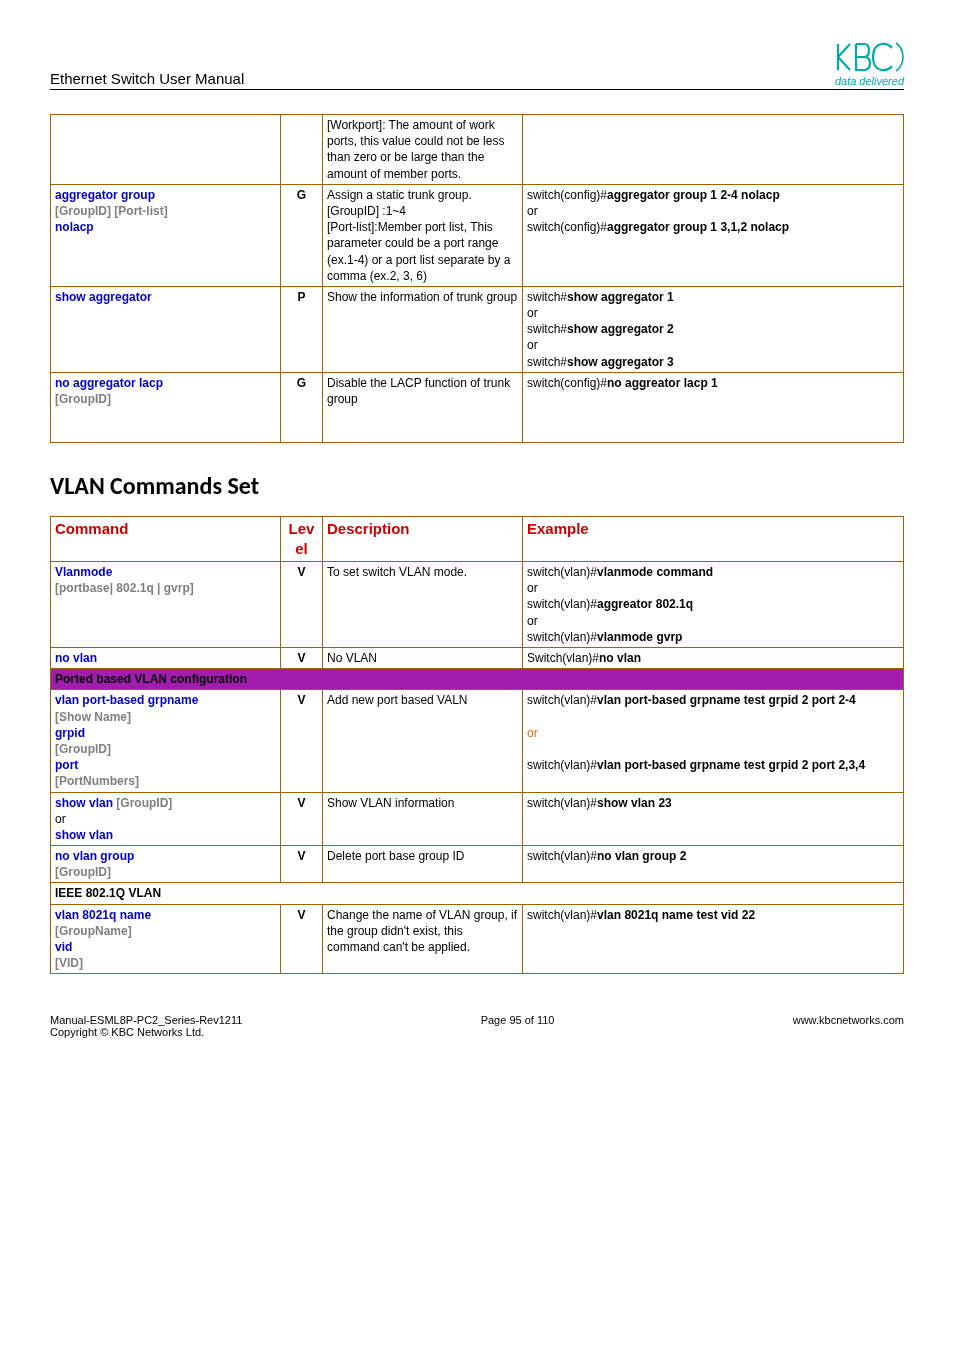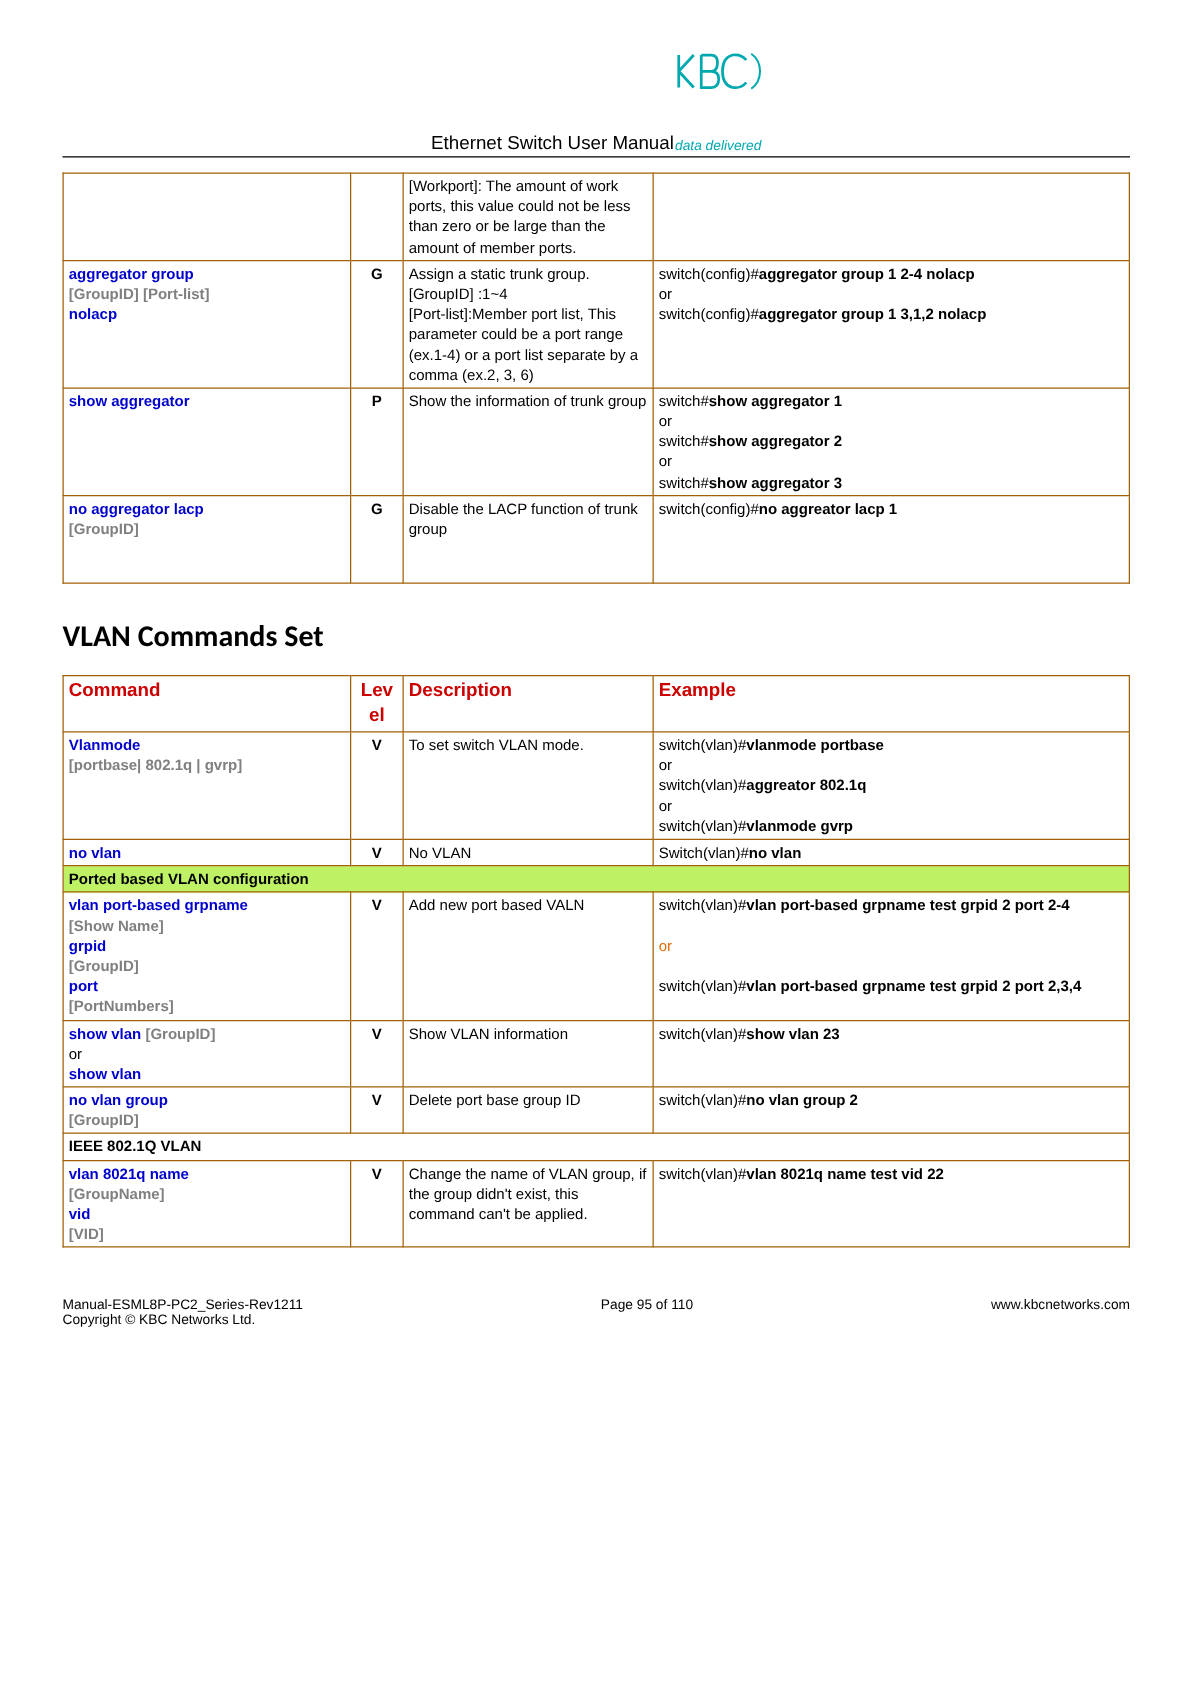--- a/index.html
+++ b/index.html
@@ -7,36 +7,35 @@
     font-size: 12px;
     color: #000;
     margin: 0;
     padding: 40px 50px;
     width: 954px;
     box-sizing: border-box;
     background: #fff;
   }
   .header-row {
     display: flex;
-    justify-content: center;
+    justify-content: space-between;
     align-items: flex-end;
     border-bottom: 1px solid #000;
     padding-bottom: 2px;
-    margin-bottom: 12px;
+    margin-bottom: 24px;
   }
   .header-title {
     font-family: "Comic Sans MS", cursive, sans-serif;
     font-size: 15px;
   }
   .logo-block {
     display: flex;
     flex-direction: column;
     align-items: flex-end;
     line-height: 1;
-    gap: 36px;
   }
   .logo-svg {
     margin-bottom: 2px;
   }
   .logo-tag {
     font-style: italic;
     font-size: 11px;
     color: #00a8b0;
   }
   table.cmd {
@@ -68,21 +67,21 @@
   .orange { color: #e36c0a; }
   .bold { font-weight: bold; }
   h2.section {
     font-family: Calibri, Arial, sans-serif;
     font-size: 24px;
     font-weight: bold;
     margin: 28px 0 16px 0;
   }
   td.full-header {
     font-weight: bold;
-    background: #bef264;
+    background: #a21caf;
   }
   td.full-header-center {
     font-weight: bold;
     text-align: left;
   }
   .hdr-lbl {
     font-size: 15px;
     font-weight: bold;
   }
   .footer {
@@ -158,21 +157,21 @@
     <tr>
       <th><span class="red hdr-lbl">Command</span></th>
       <th style="text-align:center"><span class="red hdr-lbl">Level</span></th>
       <th><span class="red hdr-lbl">Description</span></th>
       <th><span class="red hdr-lbl">Example</span></th>
     </tr>
       <tr>
         <td><span class="blue bold">Vlanmode</span><br><span class="gray bold">[portbase| 802.1q | gvrp]</span></td>
         <td class="lvl">V</td>
         <td>To set switch VLAN mode.</td>
-        <td><span>switch(vlan)#</span><span class="bold">vlanmode portbase</span><br><span>or</span><br><span>switch(vlan)#</span><span class="bold">aggreator 802.1q</span><br><span>or</span><br><span>switch(vlan)#</span><span class="bold">vlanmode gvrp</span></td>
+        <td><span>switch(vlan)#</span><span class="bold">vlanmode command</span><br><span>or</span><br><span>switch(vlan)#</span><span class="bold">aggreator 802.1q</span><br><span>or</span><br><span>switch(vlan)#</span><span class="bold">vlanmode gvrp</span></td>
       </tr>
       <tr>
         <td><span class="blue bold">no vlan</span></td>
         <td class="lvl">V</td>
         <td>No VLAN</td>
         <td><span>Switch(vlan)#</span><span class="bold">no vlan</span></td>
       </tr>
       <tr>
         <td colspan="4" class="full-header">Ported based VLAN configuration</td>
       </tr>

